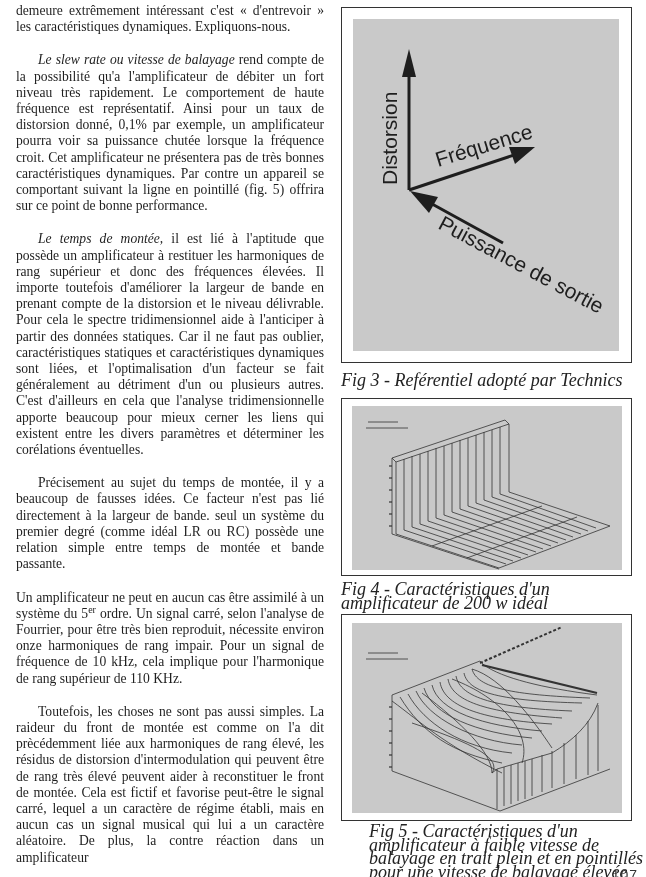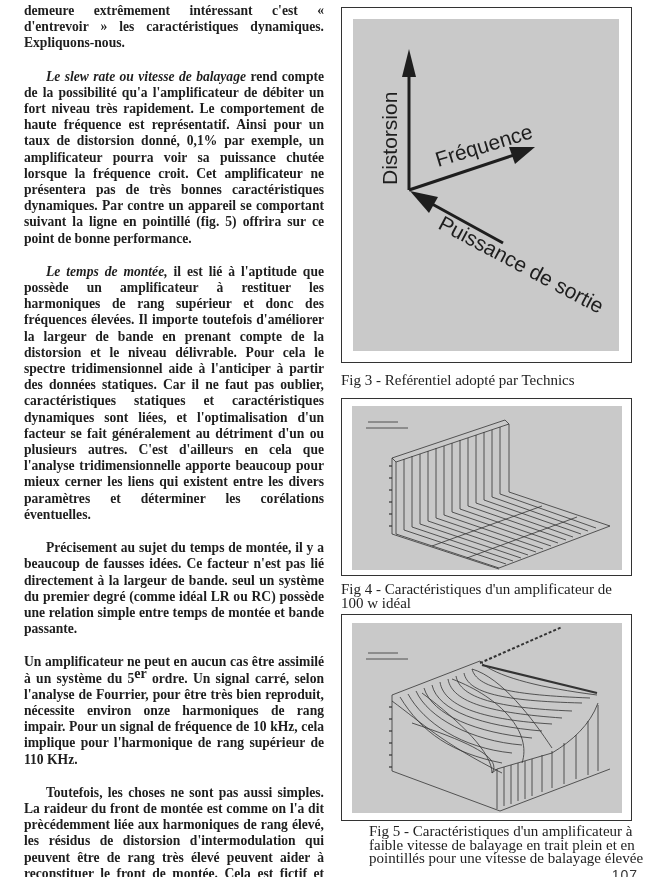--- a/index.html
+++ b/index.html
@@ -5,36 +5,36 @@
   html, body { margin: 0; padding: 0; background: #ffffff; }
   body {
     width: 646px; height: 877px; position: relative; overflow: hidden;
     font-family: "Liberation Serif", "DejaVu Serif", serif;
     color: #1e1e1e;
   }
   .col-left {
     position: absolute; left: 16px; top: 3px; width: 308px;
     font-size: 13.6px; line-height: 16.2px; text-align: justify;
   }
-  .col-left p { margin: 0 0 17px 8px; font-weight: bold; }
+  .col-left p { margin: 0 0 17px 0; }
   .col-left p.indent { text-indent: 22px; }
   .col-left p.noindent { text-indent: 0; }
   .col-left em { font-style: italic; }
-  sup { font-size: 14px; vertical-align: 5px; line-height: 0; }
+  sup { font-size: 10px; vertical-align: 5px; line-height: 0; }
 
   .frame {
     position: absolute; left: 341px; width: 291px;
     border: 1.5px solid #333; background: #fff; box-sizing: border-box;
   }
   .frame .panel {
     position: absolute; background: #c9c9c9;
   }
   .caption {
     position: absolute; left: 341px; width: 295px;
-    font-size: 15px; line-height: 13.6px; color: #222;
+    font-style: italic; font-size: 18px; line-height: 13.6px; color: #222;
   }
   .page-num {
     position: absolute; right: 8px; bottom: -6px; font-size: 14px; color: #333;
     font-family: "Liberation Sans", sans-serif; letter-spacing: 1px;
   }
   svg text { font-family: "Liberation Sans", "DejaVu Sans", sans-serif; }
 </style>
 </head>
 <body>
 
@@ -136,21 +136,21 @@
         <line x1="37" y1="60" x2="40" y2="60"></line>
           <line x1="37" y1="72" x2="40" y2="72"></line>
         <line x1="37" y1="84" x2="40" y2="84"></line>
           <line x1="37" y1="96" x2="40" y2="96"></line>
         <line x1="37" y1="108" x2="40" y2="108"></line>
           <line x1="37" y1="120" x2="40" y2="120"></line>
       </g>
     </svg>
   </div>
 </div>
-<div class="caption" style="top:583px;">Fig 4 - Caractéristiques d'un amplificateur de 100 w idéal</div>
+<div class="caption" style="top:583px;">Fig 4 - Caractéristiques d'un amplificateur de 200 w idéal</div>
 
 <div class="frame" style="top:614px; height:207px;">
   <div class="panel" style="left:10px; top:8px; width:270px; height:190px;">
     <svg width="270" height="190" viewBox="0 0 270 190">
       <g stroke="#333" stroke-width="0.8" fill="none">
 
         <line x1="16" y1="30" x2="46" y2="30"></line>
         <line x1="14" y1="36" x2="56" y2="36"></line>
 
         <line x1="128" y1="40" x2="210" y2="4" stroke-width="2" stroke-dasharray="3,2"></line>

